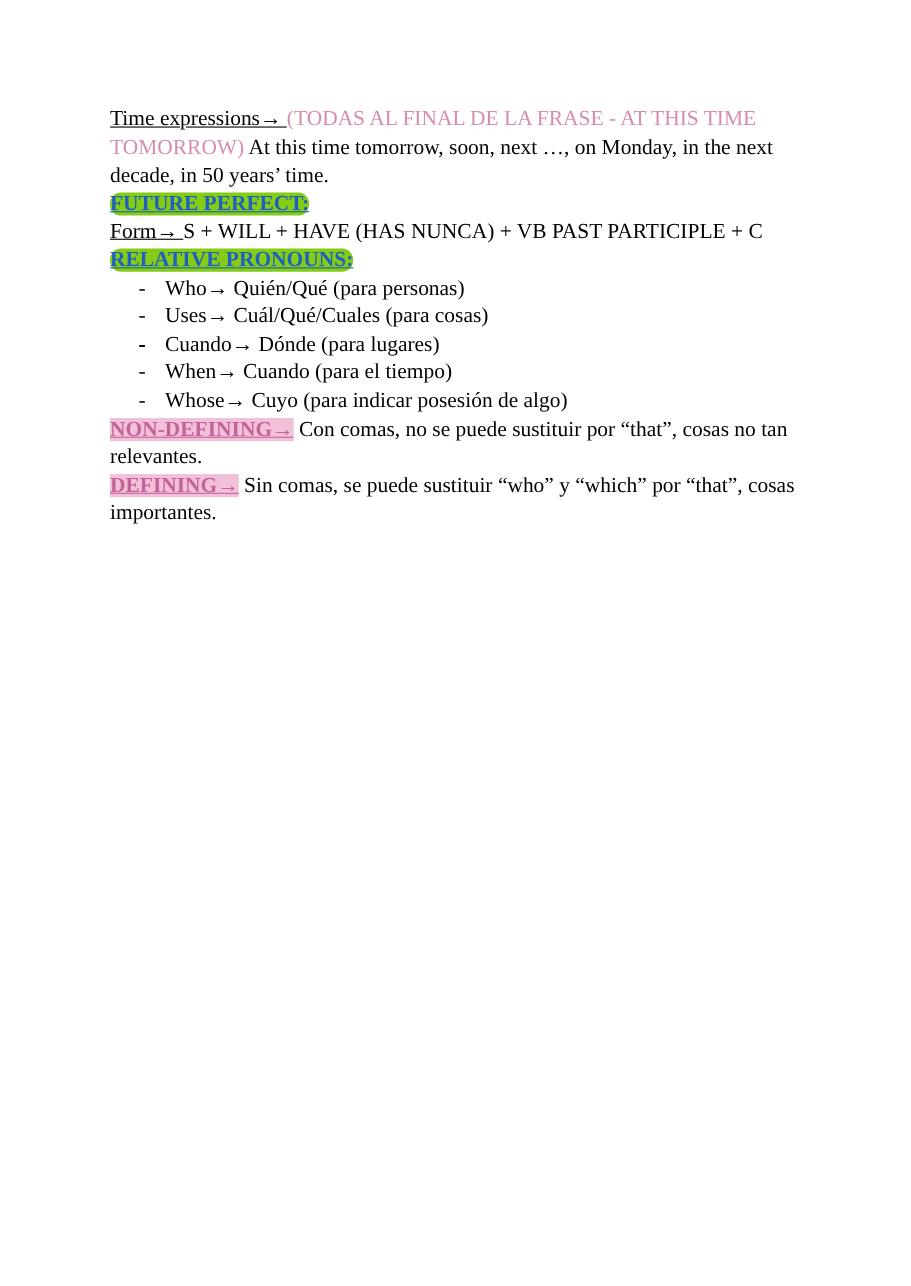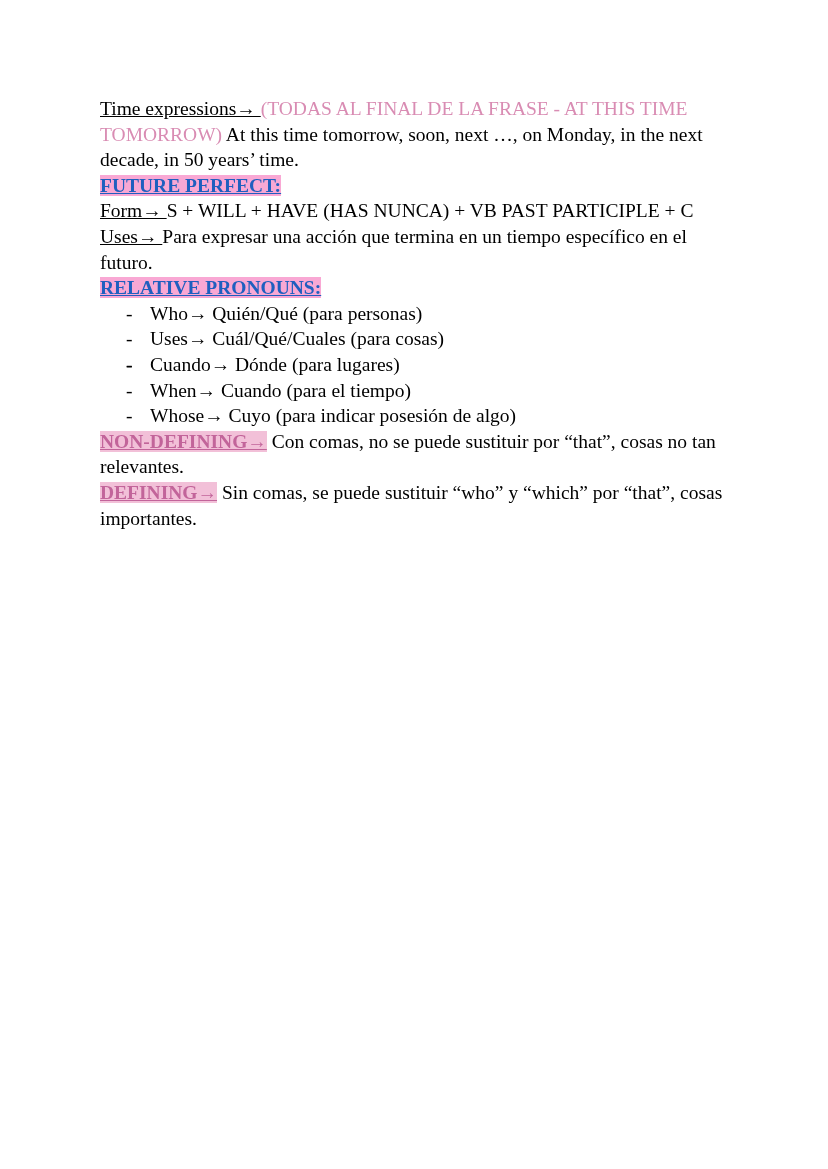--- a/index.html
+++ b/index.html
@@ -35,23 +35,24 @@
     text-align: left;
   }
   .underline {
     text-decoration: underline;
   }
   .pink {
     color: #d98cb3;
   }
   .blue-head {
     color: #1f5fbf;
-    background: #f9a8d4;
+    background: #84cc16;
     text-decoration: underline;
     font-weight: bold;
+    border-radius: 10px;
   }
   .pink-head {
     color: #c2649a;
     background: #f2c0d8;
     text-decoration: underline;
     font-weight: bold;
   }
   .bullets {
     margin: 0;
     padding: 0;
@@ -79,23 +80,20 @@
     </p>
 
     <p class="para">
       <span class="blue-head">FUTURE PERFECT:</span>
     </p>
 
     <p class="para">
       <span class="underline">Form→ </span><span>S + WILL + HAVE (HAS NUNCA) + VB PAST PARTICIPLE + C</span>
     </p>
 
-    <p class="para">
-      <span class="underline"> Uses→ </span><span>Para expresar una acción que termina en un tiempo específico en el futuro.</span>
-    </p>
 
 
     <p class="para">
       <span class="blue-head">RELATIVE PRONOUNS:</span>
     </p>
 
     <ul class="bullets">
       <li><span class="dash">-</span><span>Who→ Quién/Qué (para personas)</span></li>
       <li><span class="dash">-</span><span>Uses→ Cuál/Qué/Cuales (para cosas)</span></li>
       <li><span class="dash">-</span></li>

